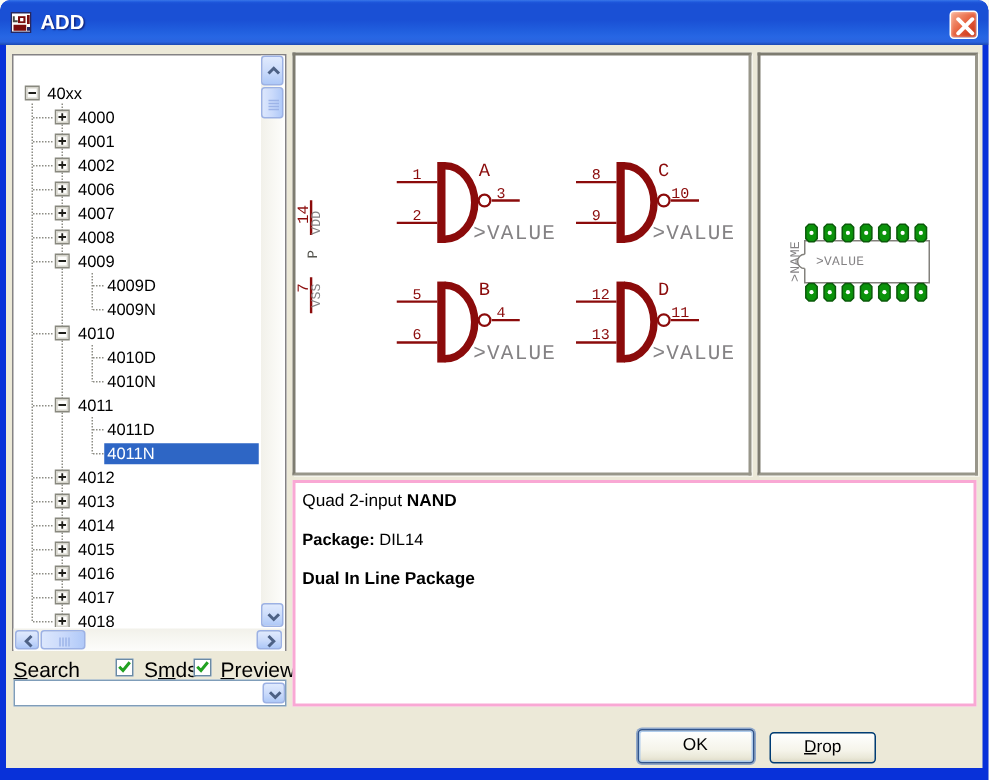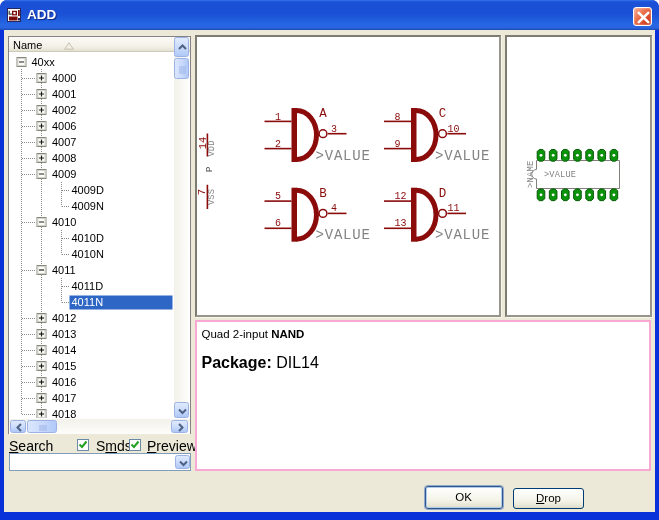--- a/index.html
+++ b/index.html
@@ -43,26 +43,20 @@
     </svg>
     <span class="cap">ADD</span>
     <div id="closebtn">
         <svg width="13" height="13" viewBox="0 0 13 13">
       <path d="M1.8,1.8 L11.2,11.2 M11.2,1.8 L1.8,11.2" stroke="#fff" stroke-width="2.6" stroke-linecap="round"></path>
     </svg>
       </div>
   </div>
 
   <div style="position:absolute;left:8px;top:36px;width:182.5px;height:398px;background:#fff;border:1px solid #848284"></div>
-  <div style="position:absolute;left:9px;top:37px;width:180.5px;height:15px;background:linear-gradient(180deg,#FBFAF7 0%,#F2F0E6 70%,#E4E1D2 100%);border-bottom:1px solid #CCCABB">
-    <span style="position:absolute;left:4px;top:1.5px;font-size:11px">Name</span>
-    <svg style="position:absolute;left:55px;top:4.8px" width="10" height="8" viewBox="0 0 10 8">
-      <path d="M5,0.8 L9.4,7.2 H0.6 Z" fill="none" stroke="#C6C2AE" stroke-width="1"></path>
-    </svg>
-  </div>
   <div style="position:absolute;left:9px;top:52px;width:165px;height:402px;overflow:hidden">
       <svg style="position:absolute;left:0;top:0" width="165" height="366" viewBox="9 52 165 366">
 <g stroke="#8D8D85" stroke-width="1" stroke-dasharray="1 1" fill="none">
 <path d="M21.5,69.0 V414.0"></path>
 <path d="M41.5,69.0 V414.0"></path>
 <path d="M22,78.5 H36"></path>
 <path d="M22,94.5 H36"></path>
 <path d="M22,110.5 H36"></path>
 <path d="M22,126.5 H36"></path>
 <path d="M22,142.5 H36"></path>
@@ -319,18 +313,19 @@
 <polygon points="611.65,149.45 615.15,149.45 617.20,151.50 617.20,159.10 615.15,161.15 611.65,161.15 609.60,159.10 609.60,151.50" fill="#0B930B" stroke="#0A5A0A" stroke-width="1"></polygon>
 <circle cx="613.4" cy="155.3" r="1.4" fill="#FFFFFF"></circle>
 <polygon points="611.65,188.95 615.15,188.95 617.20,191.00 617.20,198.60 615.15,200.65 611.65,200.65 609.60,198.60 609.60,191.00" fill="#0B930B" stroke="#0A5A0A" stroke-width="1"></polygon>
 <circle cx="613.4" cy="194.8" r="1.4" fill="#FFFFFF"></circle>
 <text x="543.5" y="176.8" font-family="Liberation Mono" font-size="8.6" letter-spacing="0.2" fill="#848284">&gt;VALUE</text>
 <text x="0" y="0" transform="translate(532.4,174.3) rotate(-90)" text-anchor="middle" font-family="Liberation Mono" font-size="8.8" letter-spacing="0.2" fill="#848284">&gt;NAME</text>
 </svg>
 
   <div class="descpanel" style="left:194.5px;top:319.5px;width:456px;height:151px">
     <div style="position:absolute;left:5px;top:6px;font-size:11.5px">Quad 2-input <b>NAND</b></div>
-    <div style="position:absolute;left:5px;top:32px;font-size:16px"><b>Package:</b> DIL14</div>
+    <div style="position:absolute;left:5px;top:32px;font-size:11px"><b>Package:</b> DIL14</div>
+    <div style="position:absolute;left:5px;top:58px;font-size:11.5px"><b>Dual In Line Package</b></div>
   </div>
 
   <div class="xpbtn" style="left:400.5px;top:486px;width:78px;height:23px;line-height:21px;border-color:#30548C;box-shadow:0 0 0 1px #8FA8CC, inset 0 0 0 1px #AECBEB">OK</div>
   <div class="xpbtn" style="left:489px;top:487.5px;width:71px"><u>D</u>rop</div>
 </div>
 
 </body></html>

